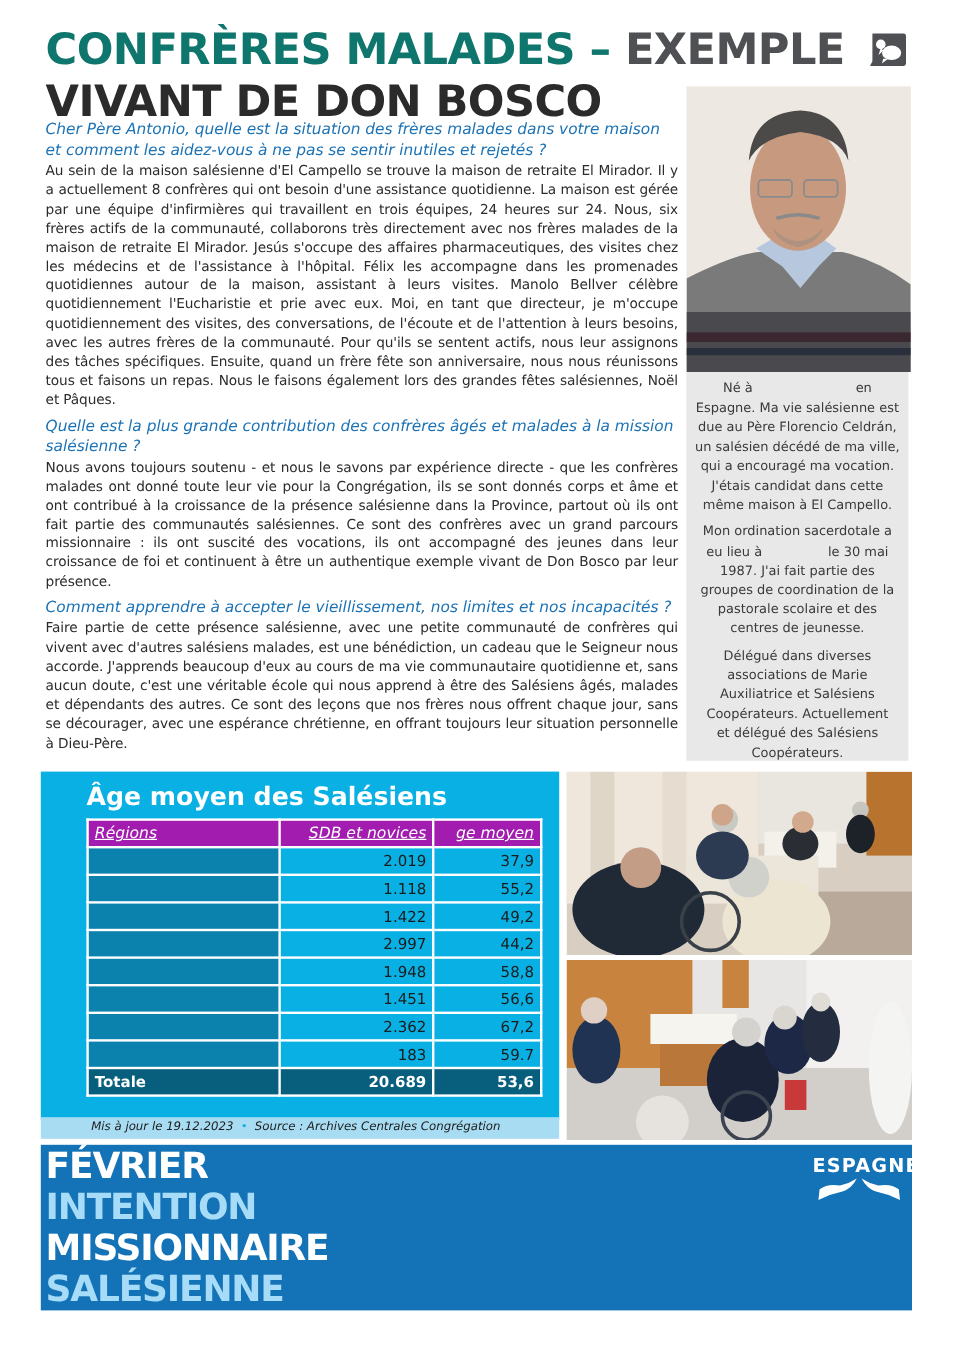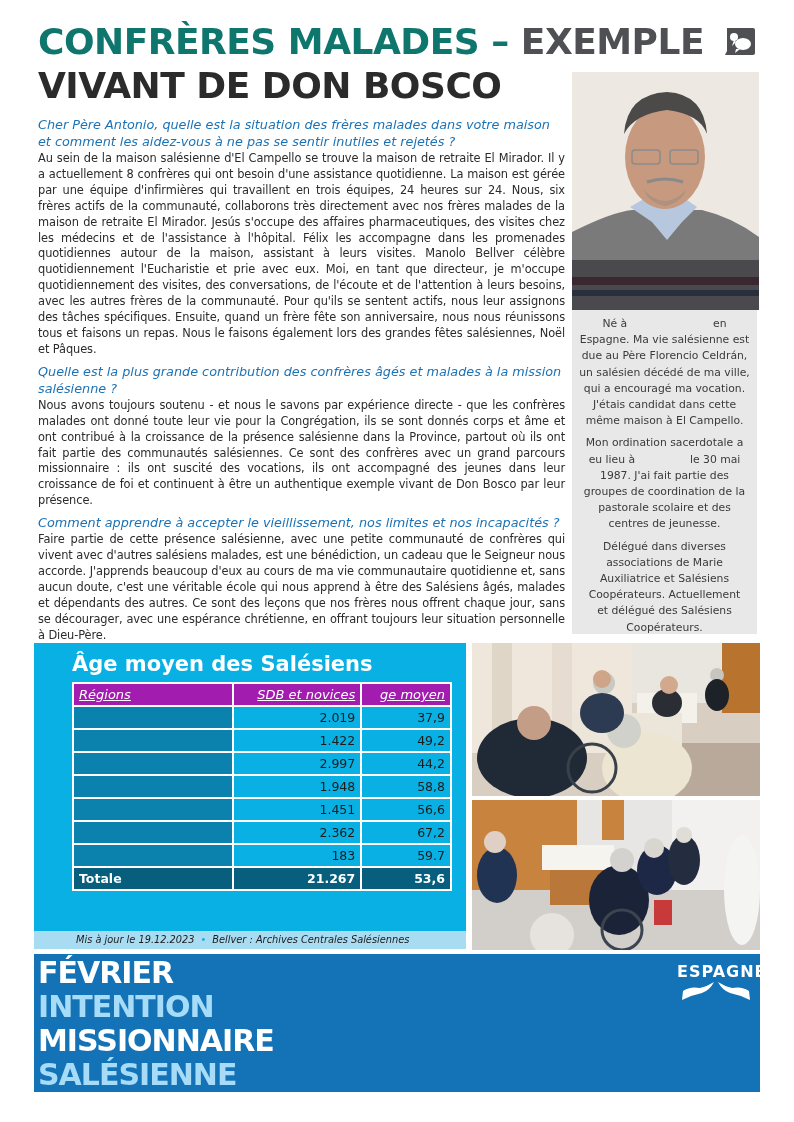--- a/index.html
+++ b/index.html
@@ -6,21 +6,21 @@
     html, body { width: 794px; height: 1122px; background: #ffffff; overflow: hidden; }
     body { position: relative; font-family: "DejaVu Sans", "Liberation Sans", sans-serif; color: #2b2b2b; }
 
     .title { position: absolute; left: 38px; top: 20px; font-family: "DejaVu Sans", sans-serif; font-weight: bold; font-size: 36px; line-height: 44px; letter-spacing: -0.5px; }
     .title .c1 { color: #0f766e; }
     .title .c2 { color: #4f5054; }
     .title-line2 { position: absolute; left: 38px; top: 64px; font-family: "DejaVu Sans", sans-serif; font-weight: bold; font-size: 36px; line-height: 44px; letter-spacing: -0.5px; }
 
     .logo-icon { position: absolute; left: 723px; top: 26px; width: 33px; height: 30px; }
 
-    .article { position: absolute; left: 38px; top: 116px; width: 527px; font-size: 11.4px; line-height: 15.9px; }
+    .article { position: absolute; left: 38px; top: 100px; width: 527px; font-size: 11.4px; line-height: 15.9px; }
     .q { color: #1b72b5; font-style: italic; font-size: 12.8px; line-height: 17px; margin-bottom: 1px; }
     .p { text-align: justify; color: #2b2b2b; margin-bottom: 5px; letter-spacing: -0.1px; }
 
     .photo-portrait { position: absolute; left: 572px; top: 72px; width: 187px; height: 238px; overflow: hidden; background: #efece6; }
     .bio { position: absolute; left: 572px; top: 310px; width: 185px; height: 324px; background: #e8e8e8; padding: 6px 6px; font-size: 10.8px; line-height: 16.2px; text-align: center; color: #3a3a3a; }
     .bio p { margin-bottom: 6px; }
 
     .forum { position: absolute; left: 34px; top: 643px; width: 432px; height: 290px; background: #09b0e4; }
     .forum-label { position: absolute; left: 34px; top: 643px; width: 40px; height: 290px; }
     .forum-letter { position: absolute; left: 46px; color: #8fd6f2; font-size: 15px; font-weight: bold; transform: rotate(-90deg); width: 18px; text-align: center; }
@@ -115,20 +115,25 @@
     </tr>
   </thead>
   <tbody>
     <tr>
         <td class="region"></td>
         <td class="num">2.019</td>
         <td class="num">37,9</td>
       </tr>
     <tr>
         <td class="region"></td>
+        <td class="num">1.118</td>
+        <td class="num">55,2</td>
+      </tr>
+    <tr>
+        <td class="region"></td>
         <td class="num">1.422</td>
         <td class="num">49,2</td>
       </tr>
     <tr>
         <td class="region"></td>
         <td class="num">2.997</td>
         <td class="num">44,2</td>
       </tr>
     <tr>
         <td class="region"></td>
@@ -145,28 +150,28 @@
         <td class="num">2.362</td>
         <td class="num">67,2</td>
       </tr>
     <tr>
         <td class="region"></td>
         <td class="num">183</td>
         <td class="num">59.7</td>
       </tr>
     <tr class="total">
         <td class="region">Totale</td>
-        <td class="num">21.267</td>
+        <td class="num">20.689</td>
         <td class="num">53,6</td>
       </tr>
   </tbody>
 </table>
 
 <div class="source">
-  <span>Mis à jour le 19.12.2023</span><span class="dot">•</span><span>Bellver : Archives Centrales Salésiennes</span>
+  <span>Mis à jour le 19.12.2023</span><span class="dot">•</span><span>Source : Archives Centrales Congrégation</span>
 </div>
 
 <div class="photo-a">
   <svg width="288" height="153" viewBox="0 0 288 153">
     <rect width="288" height="153" fill="#d8cfc2"></rect>
     <rect x="0" y="0" width="160" height="110" fill="#efe7dc"></rect>
     <rect x="20" y="0" width="20" height="100" fill="#e0d6c8"></rect>
     <rect x="80" y="0" width="20" height="100" fill="#e6dccf"></rect>
     <rect x="160" y="0" width="128" height="60" fill="#e9e5df"></rect>
     <rect x="250" y="0" width="38" height="70" fill="#b8742e"></rect>

